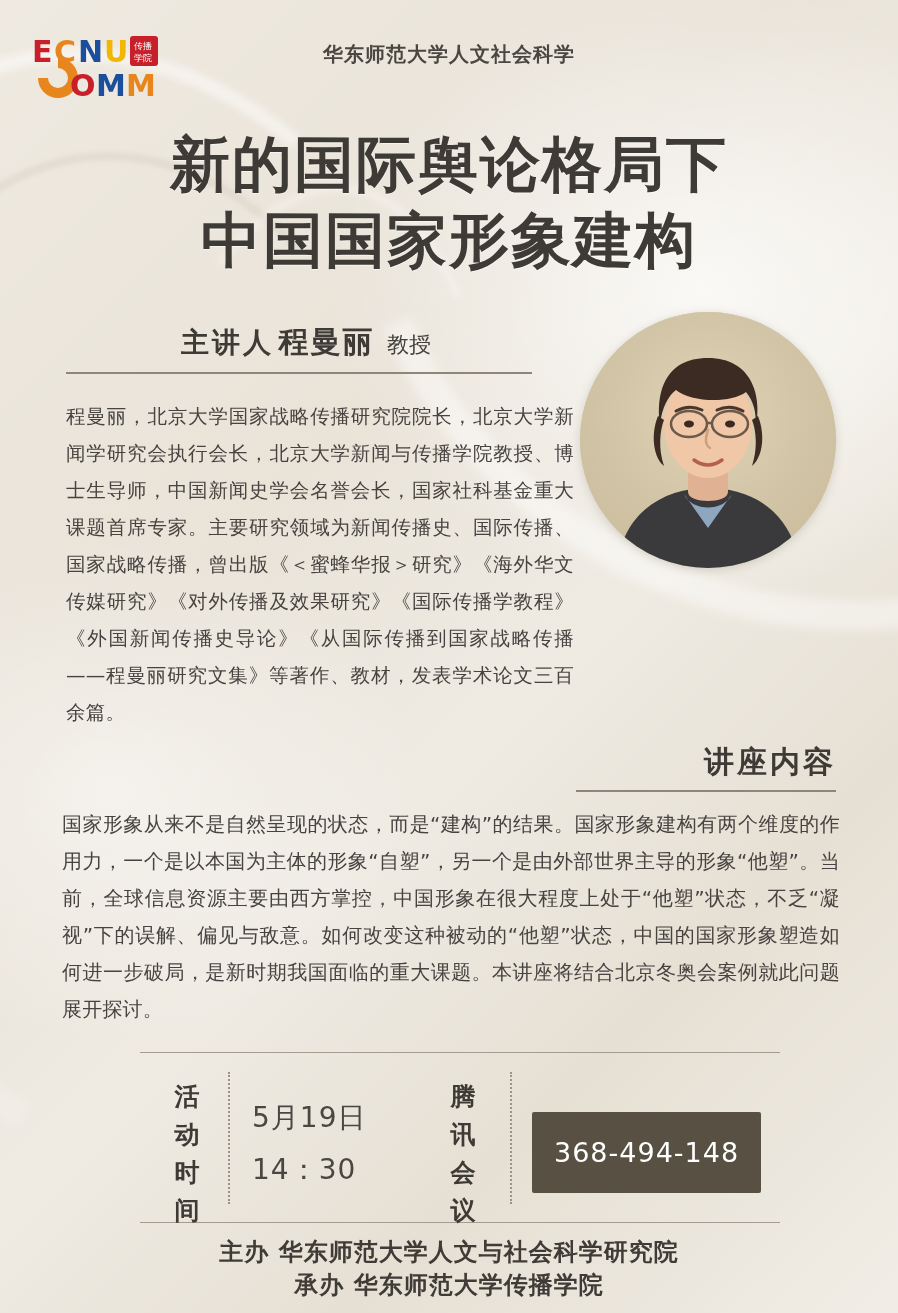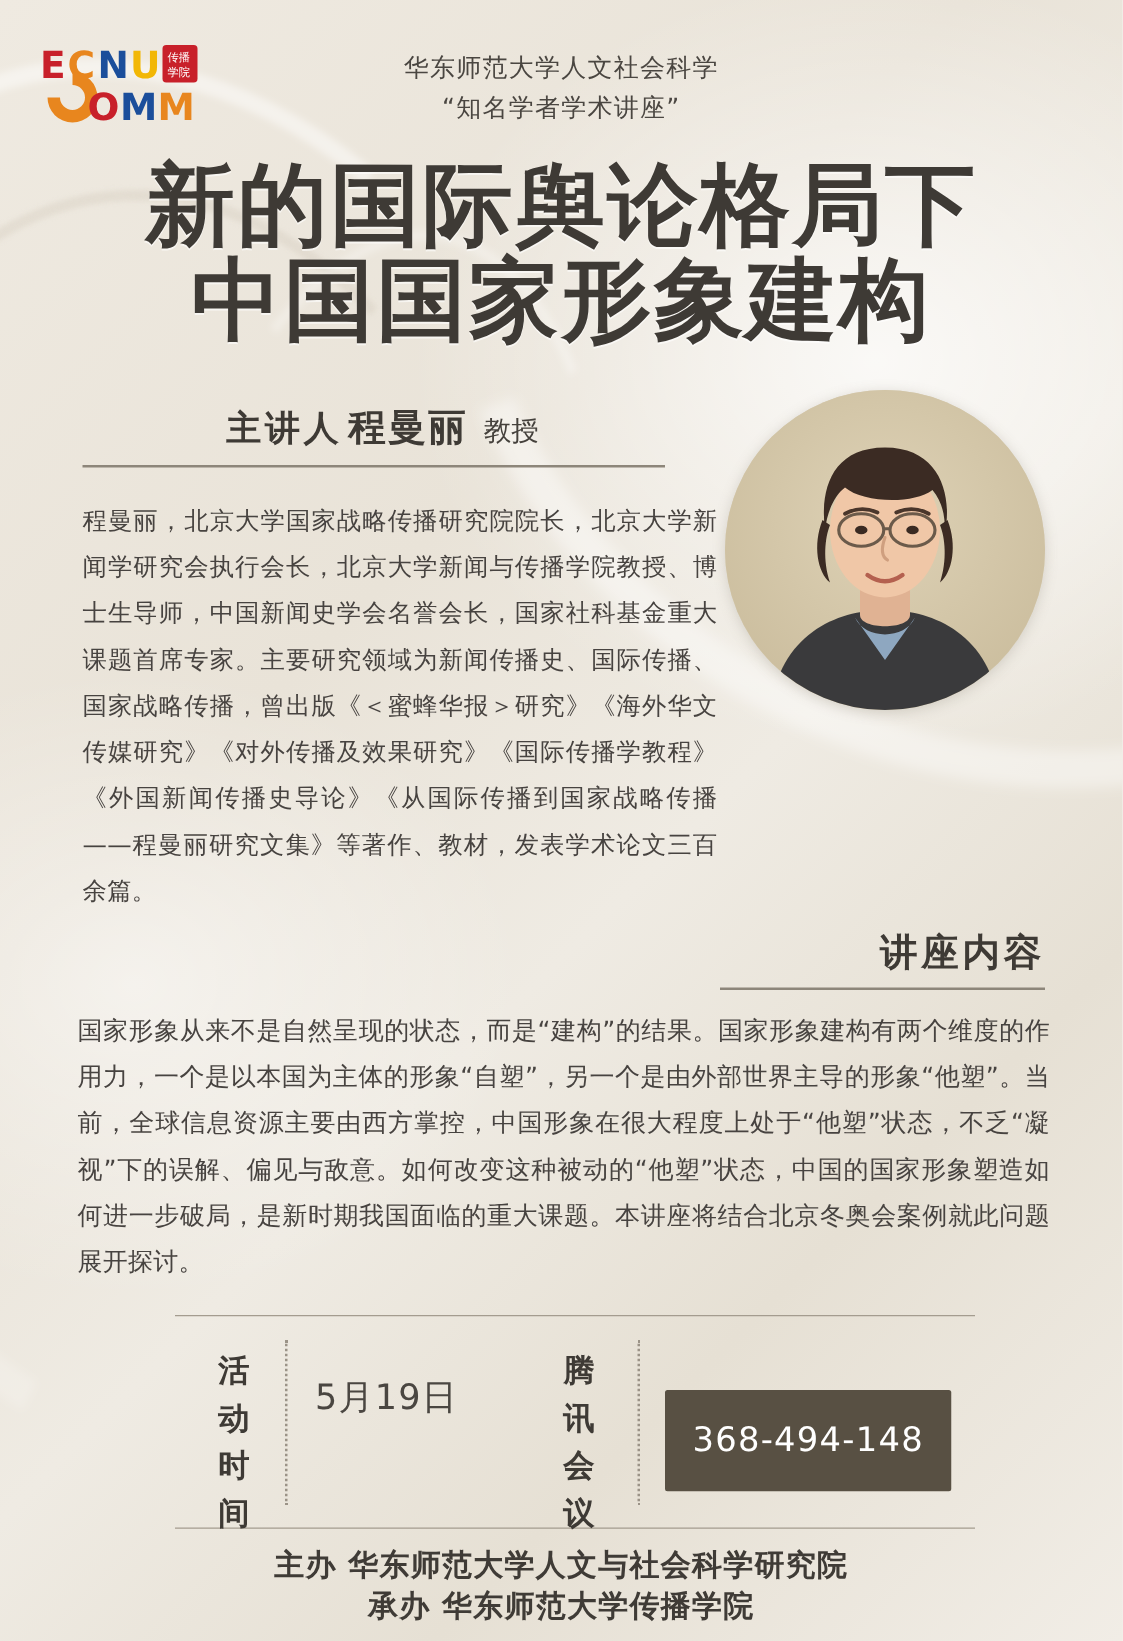--- a/index.html
+++ b/index.html
@@ -57,35 +57,35 @@
 
   
   .series {
     position: absolute;
     top: 38px;
     left: 0;
     width: 898px;
     text-align: center;
     color: #4a4641;
     font-family: "DejaVu Sans", "Liberation Sans", sans-serif;
-    font-weight: normal;
+    font-weight: bold;
     font-size: 20px;
     line-height: 32px;
     letter-spacing: 1px;
   }
   .title {
     position: absolute;
     top: 126px;
     left: 0;
     width: 898px;
     text-align: center;
     color: #3e3a35;
     font-family: "DejaVu Sans", "Liberation Sans", sans-serif;
     font-weight: bold;
-    font-size: 72px;
+    font-size: 60px;
     line-height: 76px;
     letter-spacing: 2px;
     text-shadow: 0 1px 0 rgba(255,255,255,0.6);
   }
 
   
   .speaker-line {
     position: absolute;
     left: 66px;
     top: 322px;
@@ -282,21 +282,20 @@
         <text x="104" y="31" font-family="DejaVu Sans, Liberation Sans, sans-serif" font-size="9" fill="#ffffff">学院</text>
         <path d="M8 48 a20 20 0 1 0 20 -20 l0 10 a10 10 0 1 1 -10 10 z" fill="#E8861E"></path>
         <text x="40" y="66" font-family="DejaVu Sans, Liberation Sans, sans-serif" font-size="30" font-weight="bold" fill="#C8202A">O</text>
         <text x="66" y="66" font-family="DejaVu Sans, Liberation Sans, sans-serif" font-size="30" font-weight="bold" fill="#1B4E9B">M</text>
         <text x="96" y="66" font-family="DejaVu Sans, Liberation Sans, sans-serif" font-size="30" font-weight="bold" fill="#E8861E">M</text>
       </svg>
     </div>
 
     <div class="series">
       <div>华东师范大学人文社会科学</div>
-      <div>“知名学者学术讲座”</div>
     </div>
 
     <div class="title">
       <div>新的国际舆论格局下</div>
       <div>中国国家形象建构</div>
     </div>
 
     <div class="speaker-line">
       <span class="lbl">主讲人</span>
       <span class="name">程曼丽</span>
@@ -351,20 +350,21 @@
 
     <div class="vlabel label-time">
       <span>活</span>
       <span>动</span>
       <span>时</span>
       <span>间</span>
     </div>
     <div class="vdiv vdiv-1"></div>
     <div class="datetime">
       <div>5月19日</div>
+      <div>14：30</div>
     </div>
 
     <div class="vlabel label-meeting">
       <span>腾</span>
       <span>讯</span>
       <span>会</span>
       <span>议</span>
     </div>
     <div class="vdiv vdiv-2"></div>
     <div class="meeting-id">368-494-148</div>

